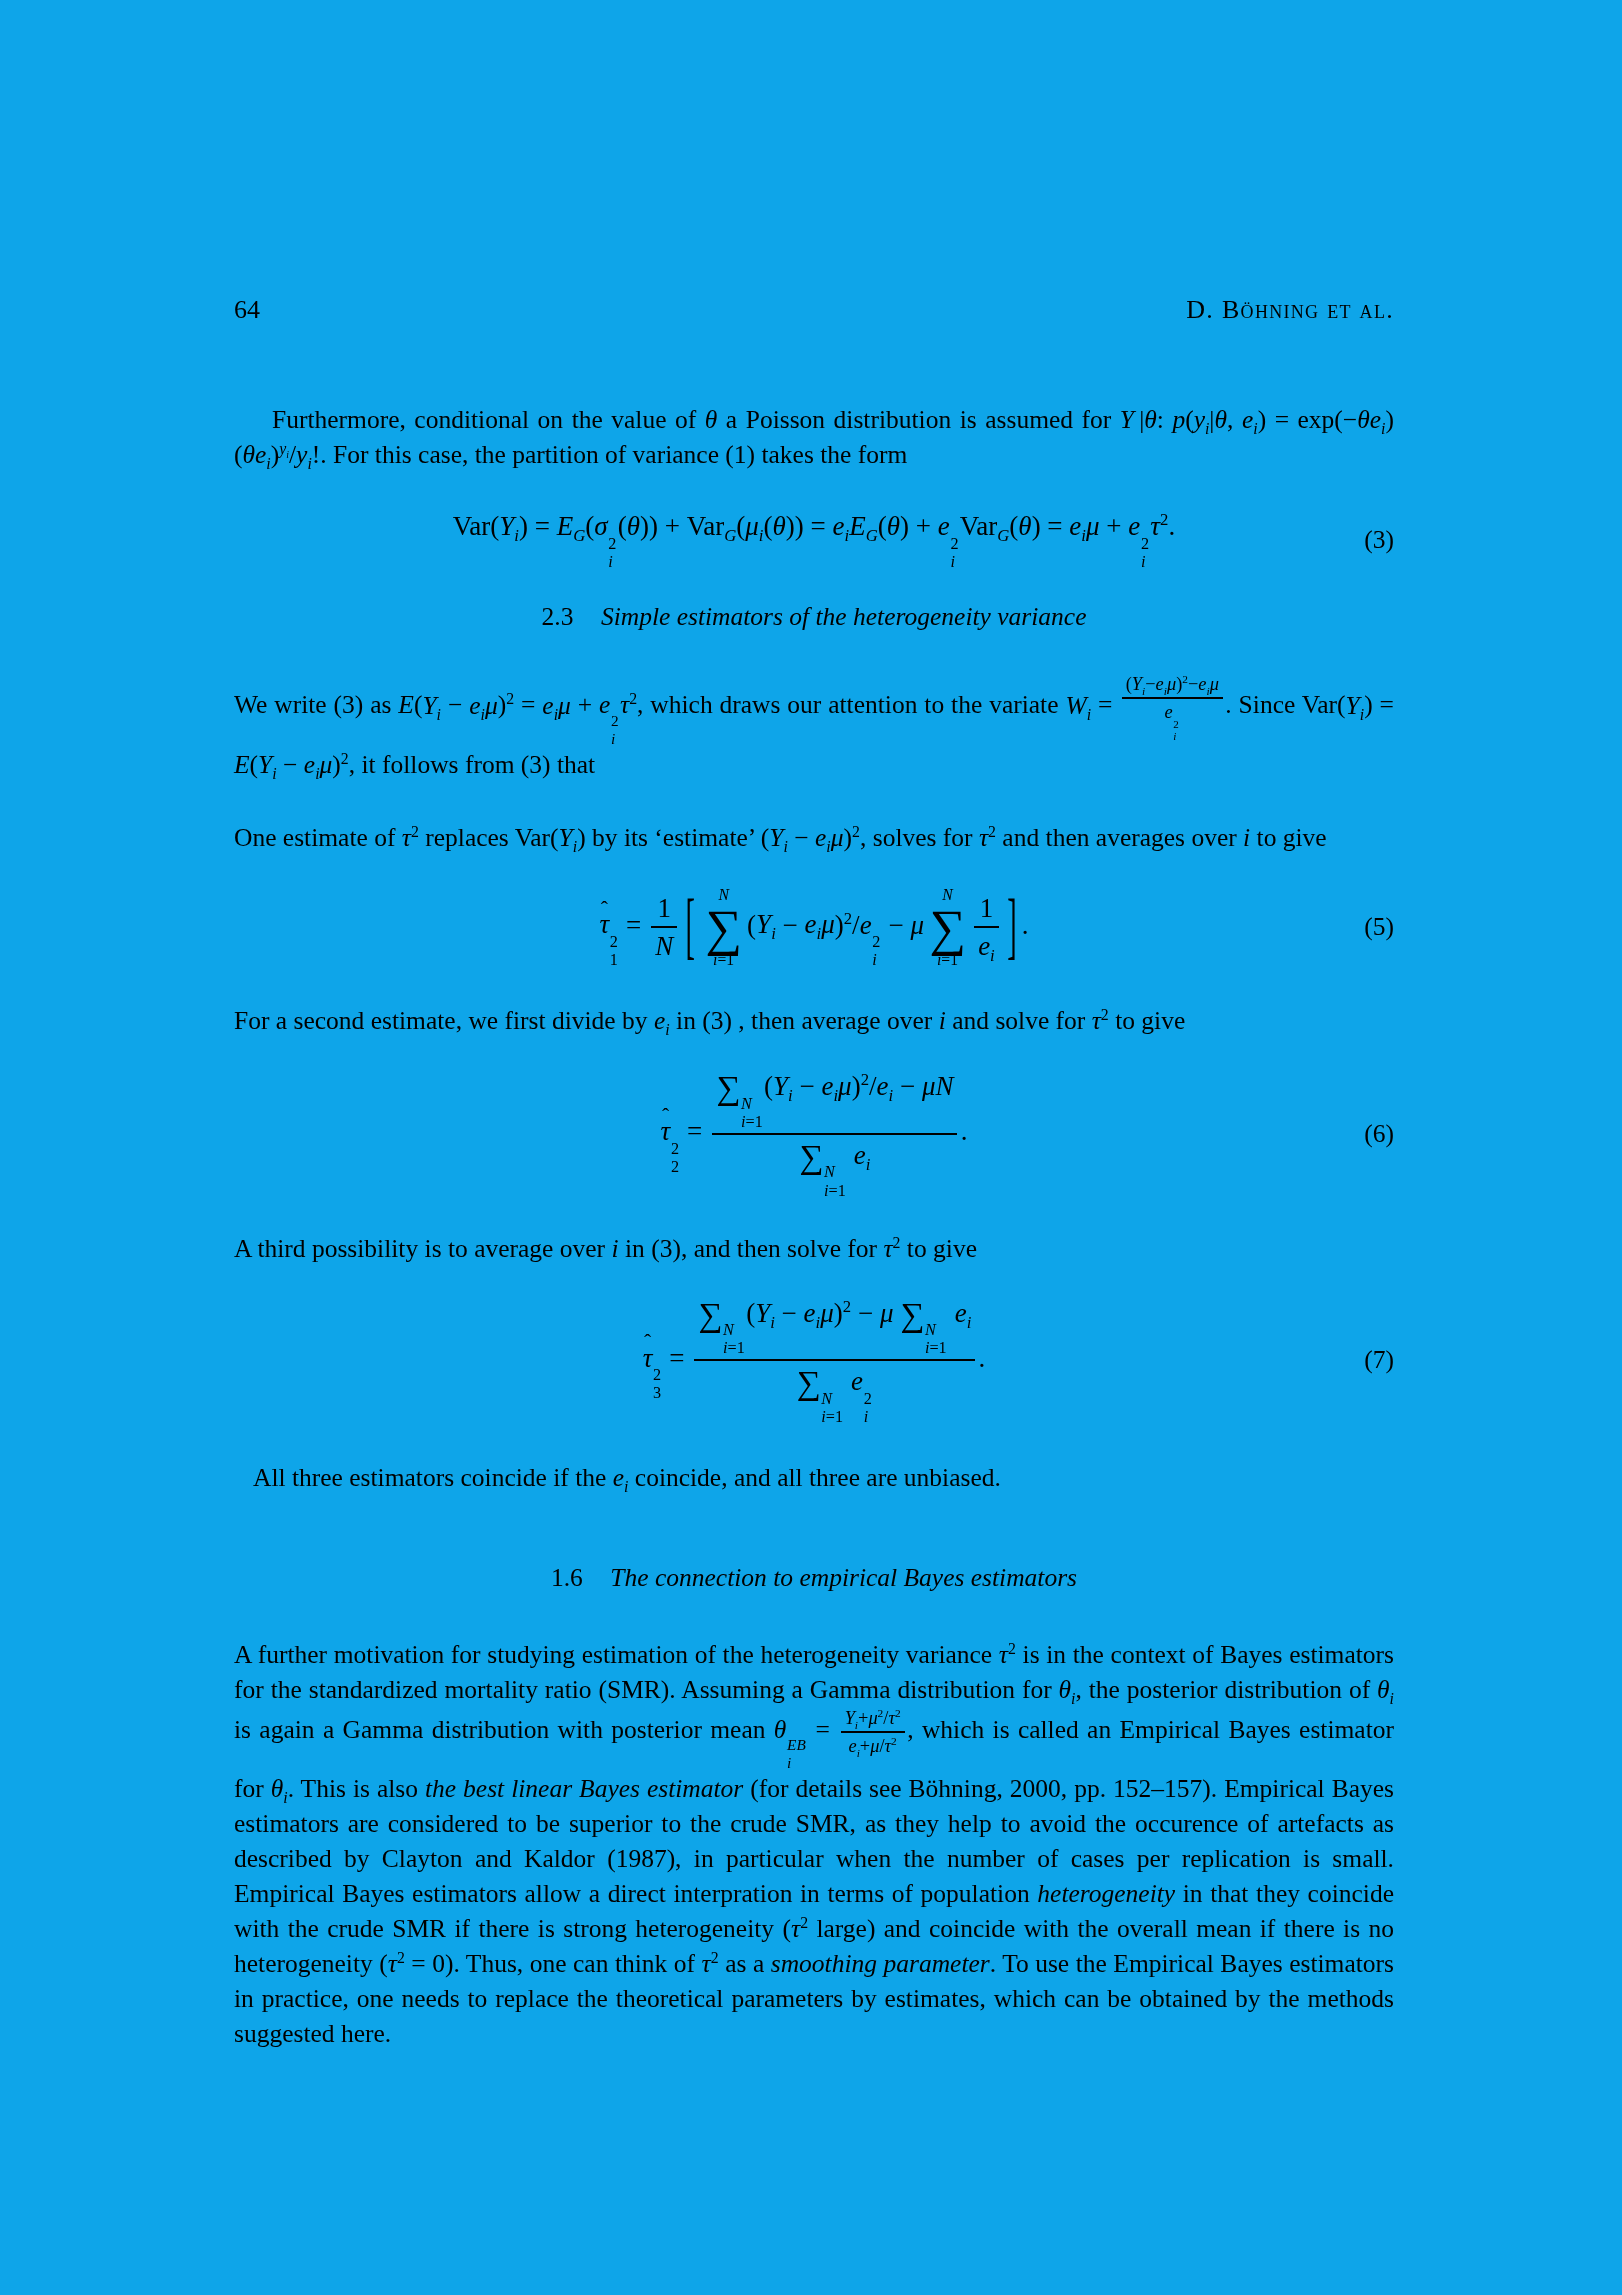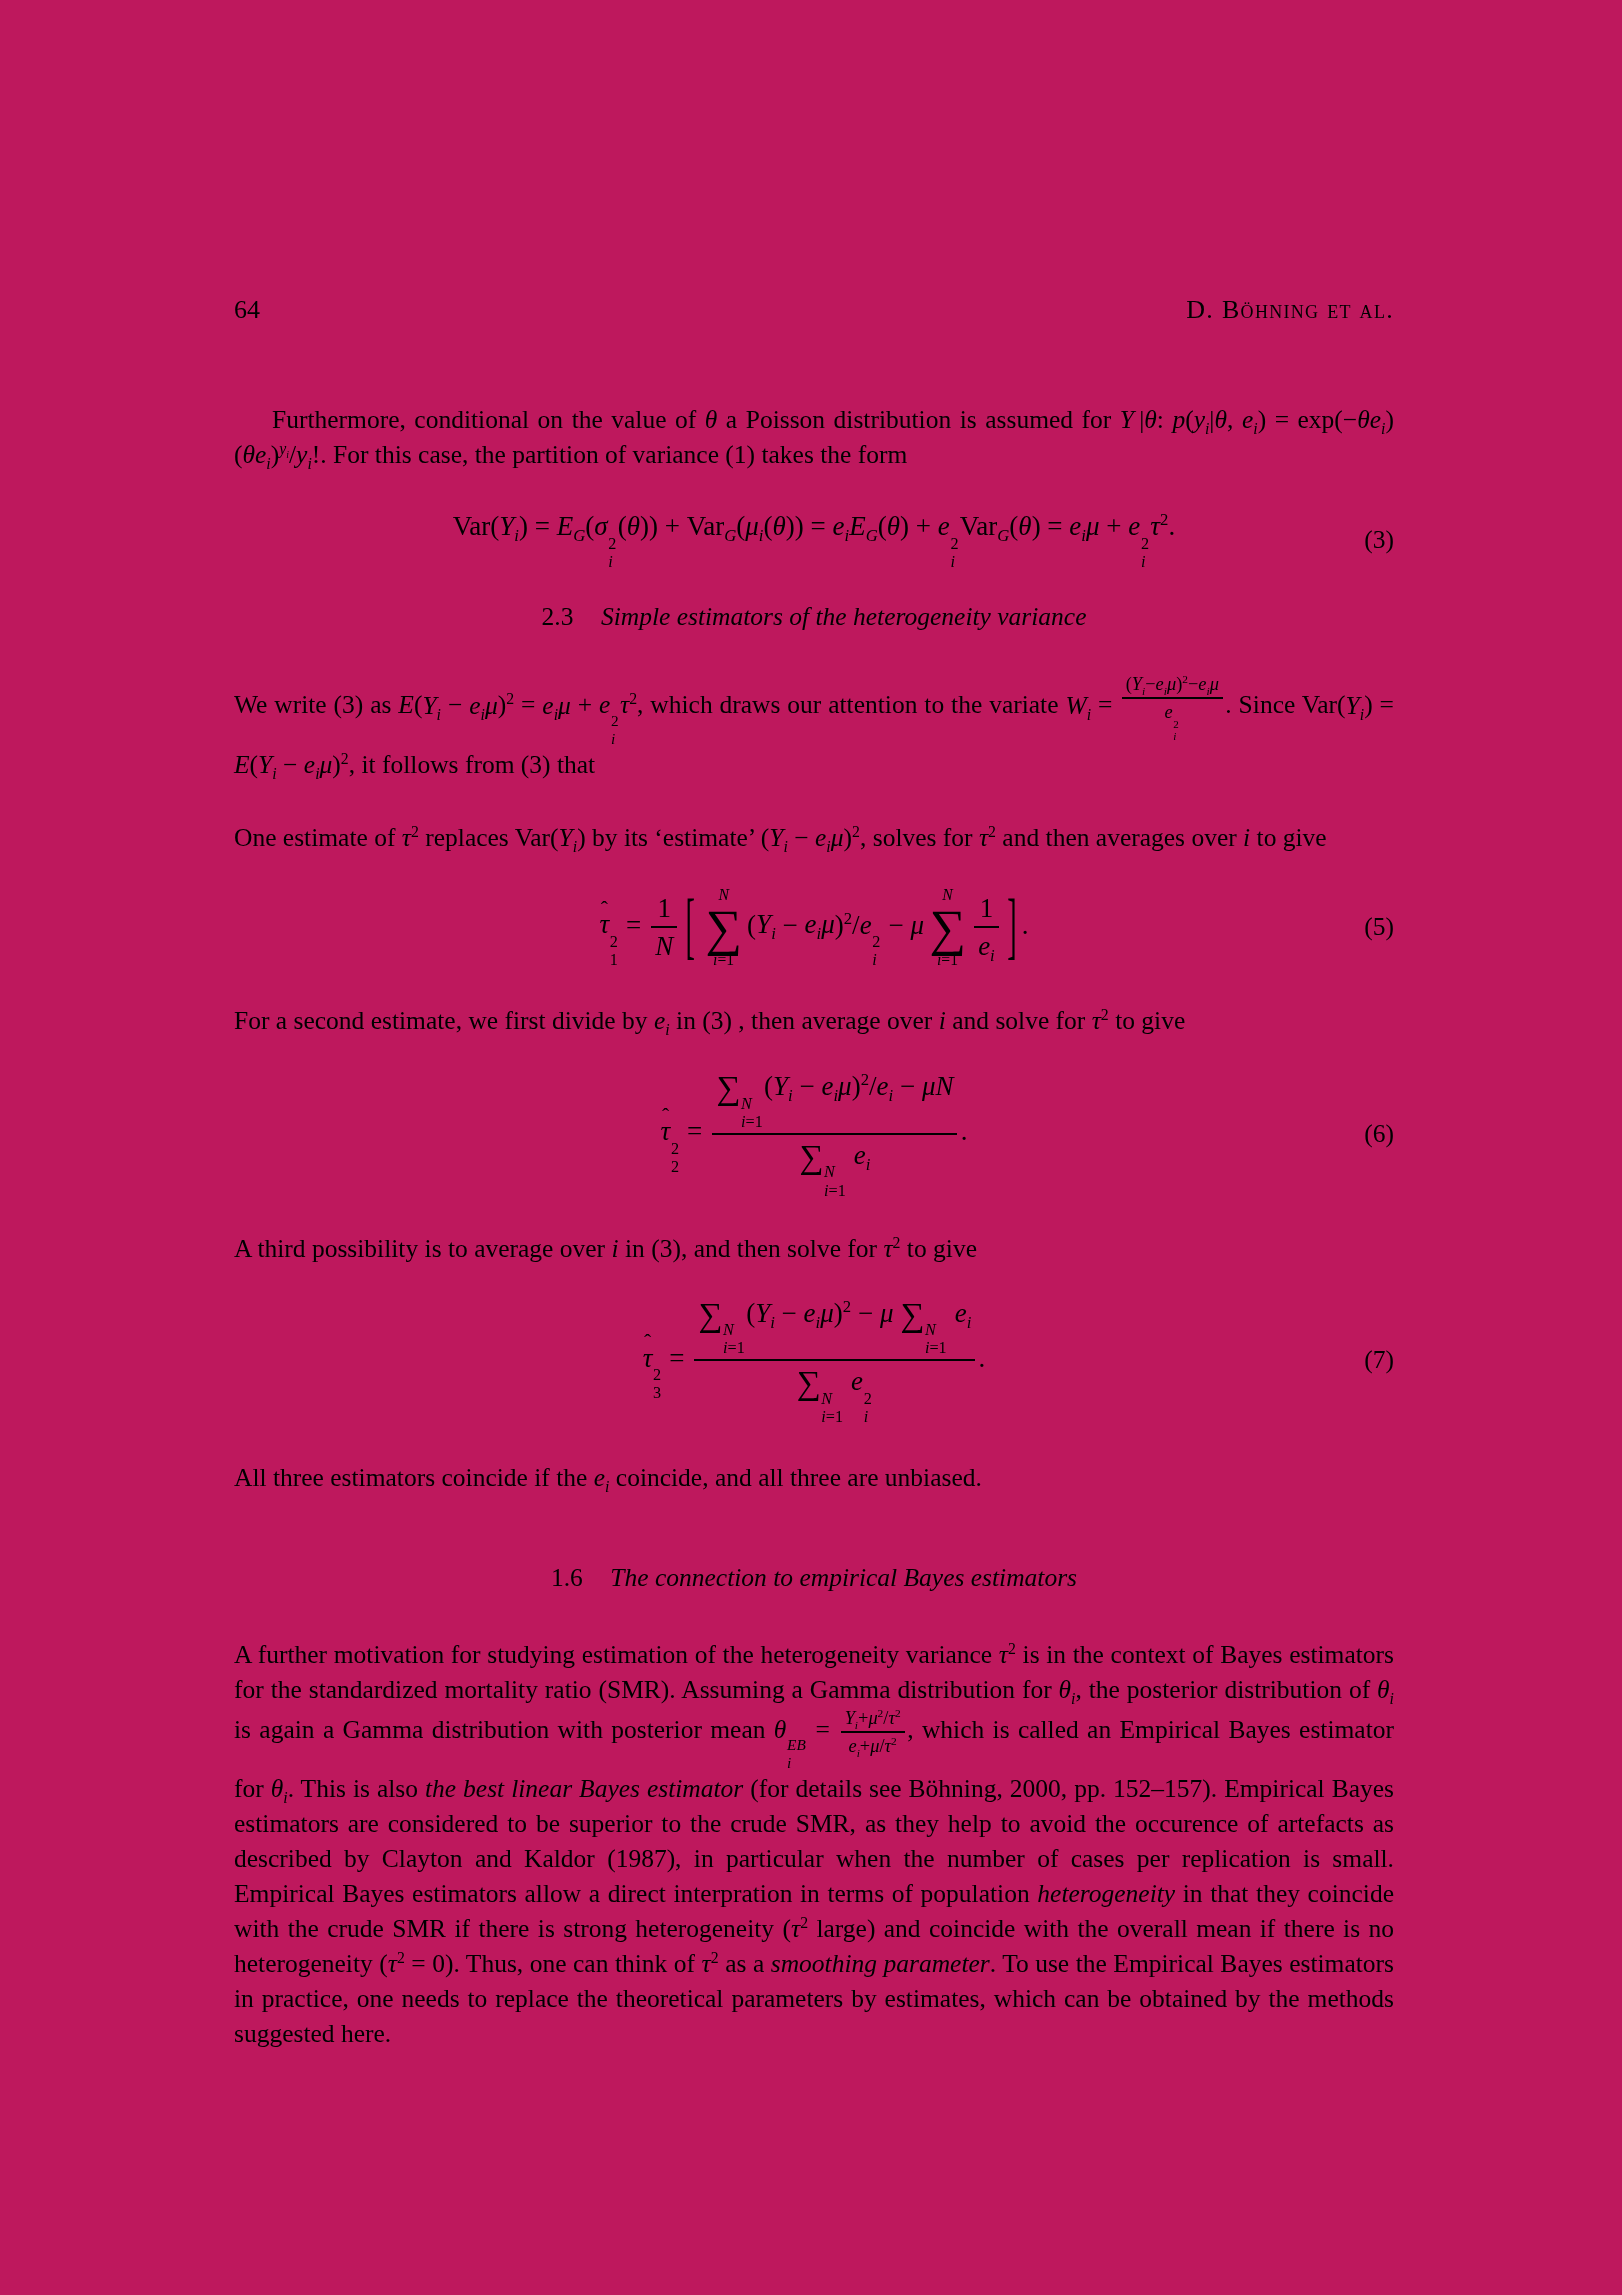--- a/index.html
+++ b/index.html
@@ -1,19 +1,19 @@
 <!DOCTYPE html>
 <html style="font-size:10.5px"><head>
 <meta charset="utf-8">
 <style>
   html, body { margin:0; padding:0; background:#ffffff; }
   .page {
     position:relative;
     width:1622px; height:2295px;
-    background:#be185d;
+    background:#0ea5e9;
     color:#000;
     font-family:"Liberation Serif", "DejaVu Serif", serif;
     box-sizing:border-box;
     padding:296px 228px 0 234px;
     overflow:hidden;
   }
   
   .header { position:relative; font-size:26px; line-height:1.1; height:31px; }
   .pagenum { position:absolute; left:0; top:0; }
   .running-head { width:100%; text-align:right; font-variant:small-caps; letter-spacing:1.3px; }
@@ -73,21 +73,21 @@
   .mt-eq3     { margin-top:38px; }
   .mt-h23     { margin-top:31px; }
   .mt-wewrite { margin-top:41px; }
   .mt-eq4     { margin-top:42px; }
   .mt-one     { margin-top:38px; }
   .mt-eq5     { margin-top:31px; }
   .mt-second  { margin-top:34px; }
   .mt-eq6     { margin-top:30px; }
   .mt-third   { margin-top:31px; }
   .mt-eq7     { margin-top:29px; }
-  .mt-allthree{ margin-top:34px; }
+  .mt-allthree{ margin-top:34px;margin-left:19px; }
   .mt-h24     { margin-top:68px; }
   .mt-final   { margin-top:43px; }
 </style>
 </head>
 <body>
 
 <div class="page">
 
   <div class="header">
     <span class="pagenum">64</span>

